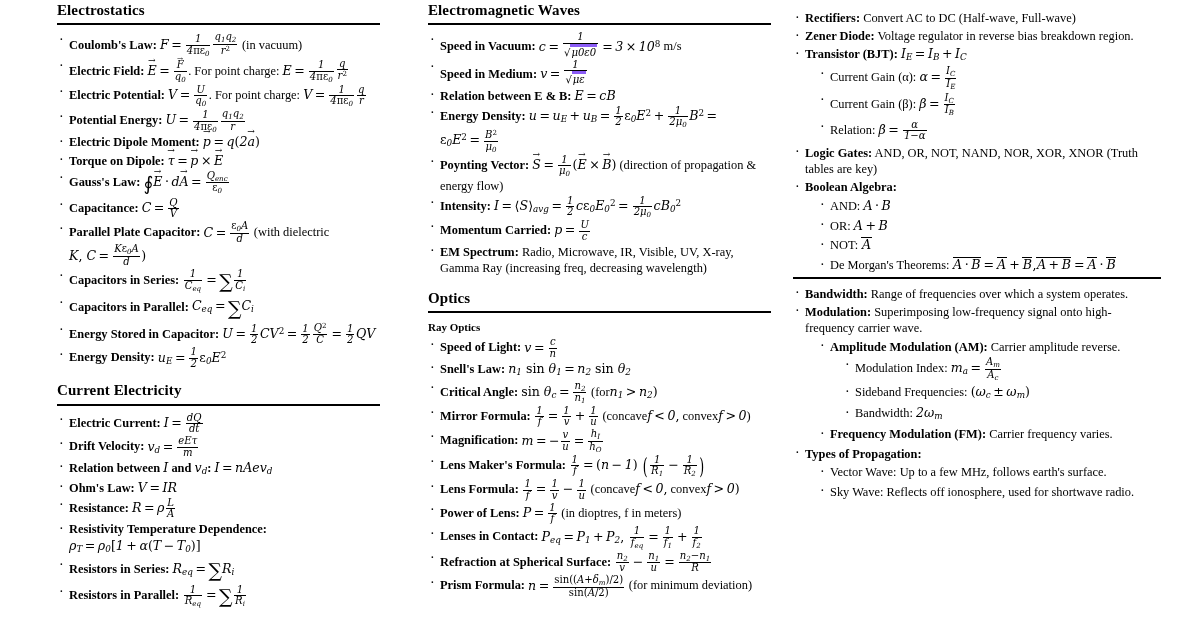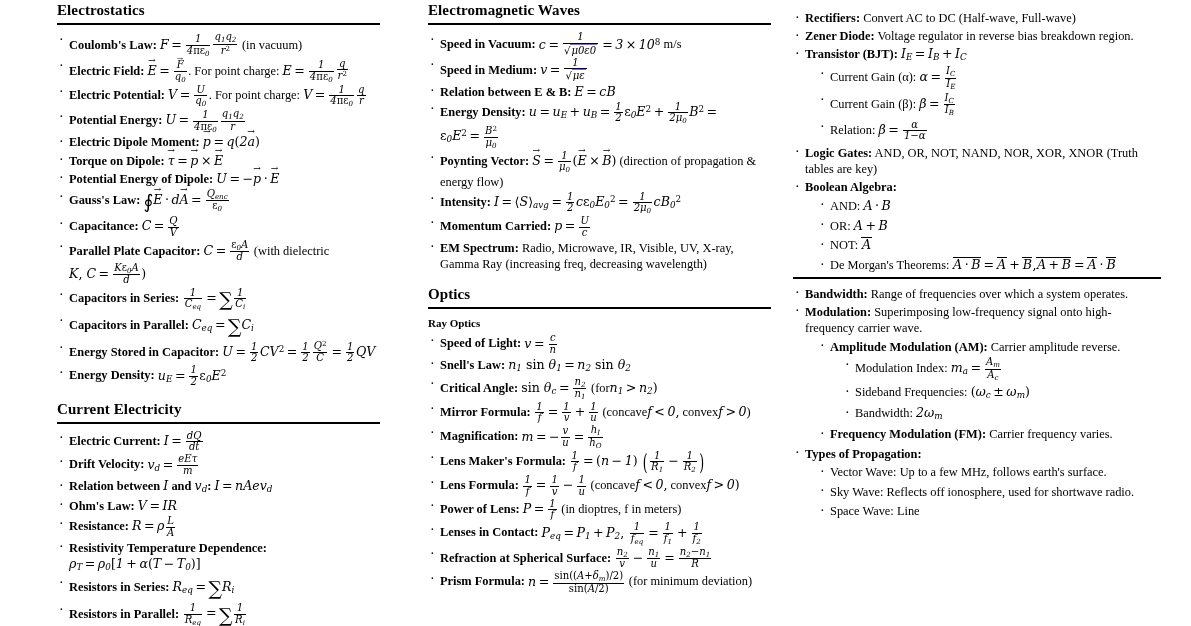--- a/index.html
+++ b/index.html
@@ -107,21 +107,21 @@
     left: 50%; transform: translateX(-52%);
     top: -0.78em;
     font-size: 0.72em;
     font-style: normal;
     line-height: 1;
   }
   .ovl { border-top: 1.1px solid #000; padding: 0 0.5px; display:inline-block; line-height:1.12; }
   .bigop { font-size: 1.5em; font-style: normal; vertical-align: -0.22em; display:inline-block; }
   .sqrt { font-style: normal; }
   .sqrt > .rad { font-style: normal; }
-  .sqrt > .bar { border-top: 1px solid #8b5cf6; padding: 0 1px 0 1px; font-style: italic; display:inline-block; line-height:1.1;}
+  .sqrt > .bar { border-top: 3px solid #8b5cf6; padding: 0 1px 0 1px; font-style: italic; display:inline-block; line-height:1.1;}
   .paren { font-style: normal; display:inline-block; transform: scaleY(1.7); padding:0 1px; vertical-align: -0.12em;}
   .angle { font-style: normal; }
 </style>
 </head>
 <body>
 
 <div class="page">
  <div class="columns">
 
   <div class="col col-1">
@@ -143,22 +143,20 @@
 
       <li><span class="term">Potential Energy:</span>
         <span class="m">U<span class="op">=</span><span class="frac"><span>1</span><span class="den">4<span class="up">πε</span><sub>0</sub></span></span><span class="frac"><span>q<sub>1</sub>q<sub>2</sub></span><span class="den">r</span></span></span></li>
 
       <li><span class="term">Electric Dipole Moment:</span>
         <span class="m"><span class="vec">p</span><span class="op">=</span>q<span class="up">(</span>2<span class="vec">a</span><span class="up">)</span></span></li>
 
       <li><span class="term">Torque on Dipole:</span>
         <span class="m"><span class="vec">τ</span><span class="op">=</span><span class="vec">p</span><span class="op">×</span><span class="vec">E</span></span></li>
 
-      <li><span class="term">Potential Energy of Dipole:</span>
-        <span class="m">U<span class="op">=</span>−<span class="vec">p</span><span class="op">·</span><span class="vec">E</span></span></li>
 
       <li><span class="term">Gauss's Law:</span>
         <span class="m"><span class="bigop">∮</span><span class="vec">E</span><span class="op">·</span>d<span class="vec">A</span><span class="op">=</span><span class="frac"><span>Q<sub>enc</sub></span><span class="den"><span class="up">ε</span><sub>0</sub></span></span></span></li>
 
       <li><span class="term">Capacitance:</span>
         <span class="m">C<span class="op">=</span><span class="frac"><span>Q</span><span class="den">V</span></span></span></li>
 
       <li><span class="term">Parallel Plate Capacitor:</span>
         <span class="m">C<span class="op">=</span><span class="frac"><span><span class="up">ε</span><sub>0</sub>A</span><span class="den">d</span></span></span>
         <span class="plain">(with dielectric</span>
@@ -329,20 +327,19 @@
           </li>
           <li><span class="term">Frequency Modulation (FM):</span>
             <span class="plain">Carrier frequency varies.</span></li>
         </ul>
       </li>
 
       <li><span class="term">Types of Propagation:</span>
         <ul class="lvl2">
           <li><span class="plain">Vector Wave: Up to a few MHz, follows earth's surface.</span></li>
           <li><span class="plain">Sky Wave: Reflects off ionosphere, used for shortwave radio.</span></li>
-          <li><span class="plain">Space Wave: Line</span></li>
         </ul>
       </li>
     </ul>
   </div>
 
  </div>
 </div>
 
 </body></html>

